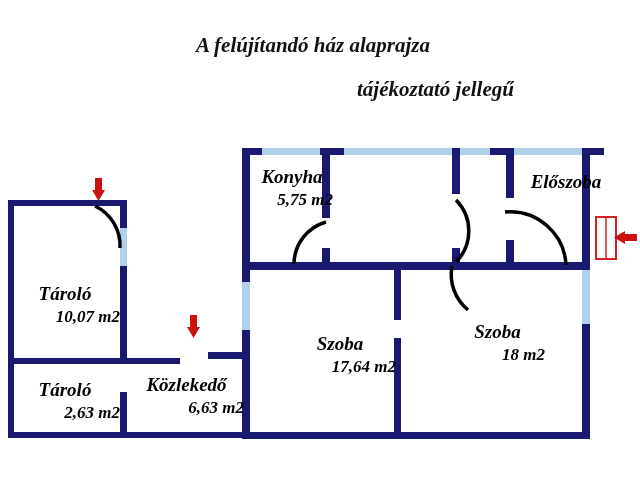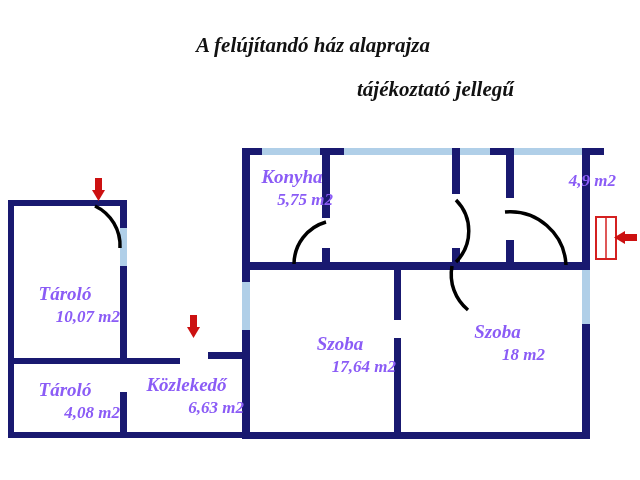--- a/index.html
+++ b/index.html
@@ -24,21 +24,21 @@
     white-space: nowrap;
   }
   #title-main { left: 196px; top: 33px; font-size: 21px; }
   #title-sub  { left: 357px; top: 77px; font-size: 21px; }
 
   .room-label {
     position: absolute;
     font-family: "Liberation Serif", serif;
     font-weight: bold;
     font-style: italic;
-    color: #8b5cf6;
+    color: #000000;
     white-space: nowrap;
     text-align: center;
     line-height: 1.25;
   }
   .room-label .nm { display: block; font-size: 19px; }
   .room-label .ar { display: block; font-size: 17px; text-align: right; }
 
   svg.plan {
     position: absolute;
     left: 0; top: 0;
@@ -149,38 +149,38 @@
 
   </svg>
 
   <div class="room-label" style="left:10px; top:282px; width:110px;">
     <span class="nm">Tároló</span>
     <span class="ar">10,07 m2</span>
   </div>
 
   <div class="room-label" style="left:10px; top:378px; width:110px;">
     <span class="nm">Tároló</span>
-    <span class="ar">4,08 m2</span>
+    <span class="ar">2,63 m2</span>
   </div>
 
   <div class="room-label" style="left:129px; top:373px; width:115px;">
     <span class="nm">Közlekedő</span>
     <span class="ar">6,63 m2</span>
   </div>
 
   <div class="room-label" style="left:251px; top:165px; width:82px;">
     <span class="nm">Konyha</span>
     <span class="ar">5,75 m2</span>
   </div>
 
   <div class="room-label" style="left:371px; top:186px; width:92px;">
   </div>
 
   <div class="room-label" style="left:516px; top:170px; width:100px;">
-    <span class="ar">4,9 m2</span>
+    <span class="nm">Előszoba</span>
   </div>
 
   <div class="room-label" style="left:284px; top:332px; width:112px;">
     <span class="nm">Szoba</span>
     <span class="ar">17,64 m2</span>
   </div>
 
   <div class="room-label" style="left:450px; top:320px; width:95px;">
     <span class="nm">Szoba</span>
     <span class="ar">18 m2</span>

